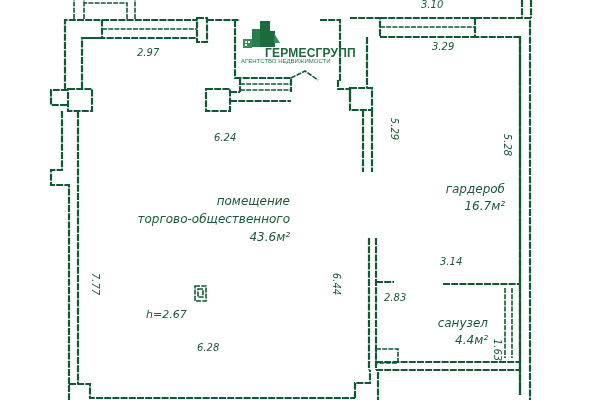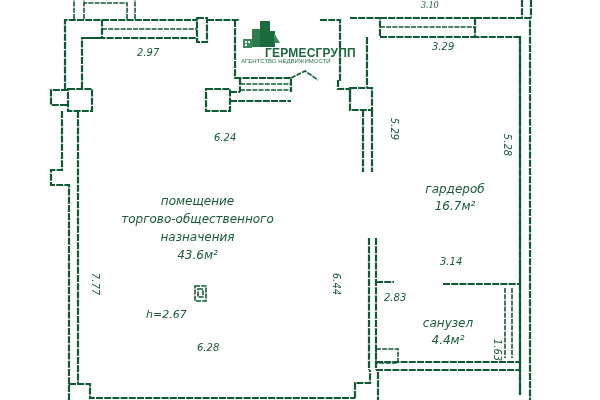--- a/index.html
+++ b/index.html
@@ -3,21 +3,21 @@
 <meta charset="utf-8">
 <style>
   html, body { margin:0; padding:0; background:#ffffff; }
   body { width:600px; height:400px; position:relative; overflow:hidden; font-family:"DejaVu Sans", sans-serif; }
   svg.plan { position:absolute; left:0; top:0; width:600px; height:400px; }
   .w { fill:none; stroke:#0f5a34; stroke-width:2.2; stroke-dasharray:7 1.2; }
   .wt { fill:none; stroke:#0f5a34; stroke-width:1.6; stroke-dasharray:5 1.2; }
   .lbl { position:absolute; color:#1a5a3a; font-style:italic; font-family:"DejaVu Sans", sans-serif; white-space:nowrap; line-height:1; }
   .dim { font-size:10px; }
   .vert { transform:rotate(90deg); transform-origin:center center; }
-  .room { font-size:12px; text-align:center; }
+  .room { font-size:12px; text-align:right; }
   .logo { position:absolute; left:238px; top:17px; width:105px; height:50px; }
   .logo-name { position:absolute; left:265px; top:46px; font-size:12px; font-weight:bold; color:#1d6a3f; font-family:"Liberation Sans", sans-serif; letter-spacing:0.2px; }
   .logo-sub { position:absolute; left:241px; top:58px; font-size:6px; color:#2a7a4a; font-family:"Liberation Sans", sans-serif; }
 </style>
 </head>
 <body>
 
 <svg class="plan" viewBox="0 0 600 400">
 
   <g>
@@ -105,37 +105,36 @@
   <rect x="32" y="14" width="5" height="16" fill="#1d6a3f"></rect>
   <polygon points="36,16 42,26 36,26" fill="#3a8c5a"></polygon>
   <rect x="5" y="22" width="9" height="9" fill="#3a8c5a"></rect>
   <rect x="7" y="24" width="2" height="2" fill="#fff"></rect>
   <rect x="10" y="24" width="2" height="2" fill="#fff"></rect>
   <rect x="7" y="27" width="2" height="2" fill="#fff"></rect>
 </svg>
 <div class="logo-name">ГЕРМЕСГРУПП</div>
 <div class="logo-sub">АГЕНТСТВО НЕДВИЖИМОСТИ</div>
 
-<div class="lbl dim" style="left:421px;top:0px;font-family:Liberation Serif, serif;">3.10</div>
+<div class="lbl dim" style="left:421px;top:0px;">3.10</div>
 <div class="lbl dim" style="left:137px;top:48px;">2.97</div>
 <div class="lbl dim" style="left:432px;top:42px;text-align:right;">3.29</div>
 <div class="lbl dim" style="left:214px;top:133px;">6.24</div>
 <div class="lbl dim" style="left:197px;top:343px;">6.28</div>
 <div class="lbl dim vert" style="left:84px;top:279px;">7.77</div>
 <div class="lbl dim vert" style="left:325px;top:279px;">6.44</div>
 <div class="lbl dim vert" style="left:383px;top:124px;">5.29</div>
 <div class="lbl dim vert" style="left:496px;top:140px;">5.28</div>
 <div class="lbl dim" style="left:440px;top:257px;">3.14</div>
 <div class="lbl dim" style="left:384px;top:293px;text-align:center;">2.83</div>
 <div class="lbl dim vert" style="left:486px;top:345px;">1.63</div>
 
 <div class="lbl room" style="left:105px;top:195px;width:185px;">
   <div style="margin-bottom:6px;">помещение</div>
   <div style="margin-bottom:6px;">торгово-общественного</div>
-  <div style="margin-bottom:6px;">назначения</div>
   <div>43.6м²</div>
 </div>
 <div class="lbl dim" style="left:146px;top:309px;font-size:11px;">h=2.67</div>
 
 <div class="lbl room" style="left:405px;top:183px;width:100px;">
   <div style="margin-bottom:5px;">гардероб</div>
   <div>16.7м²</div>
 </div>
 
 <div class="lbl room" style="left:408px;top:317px;width:80px;">

